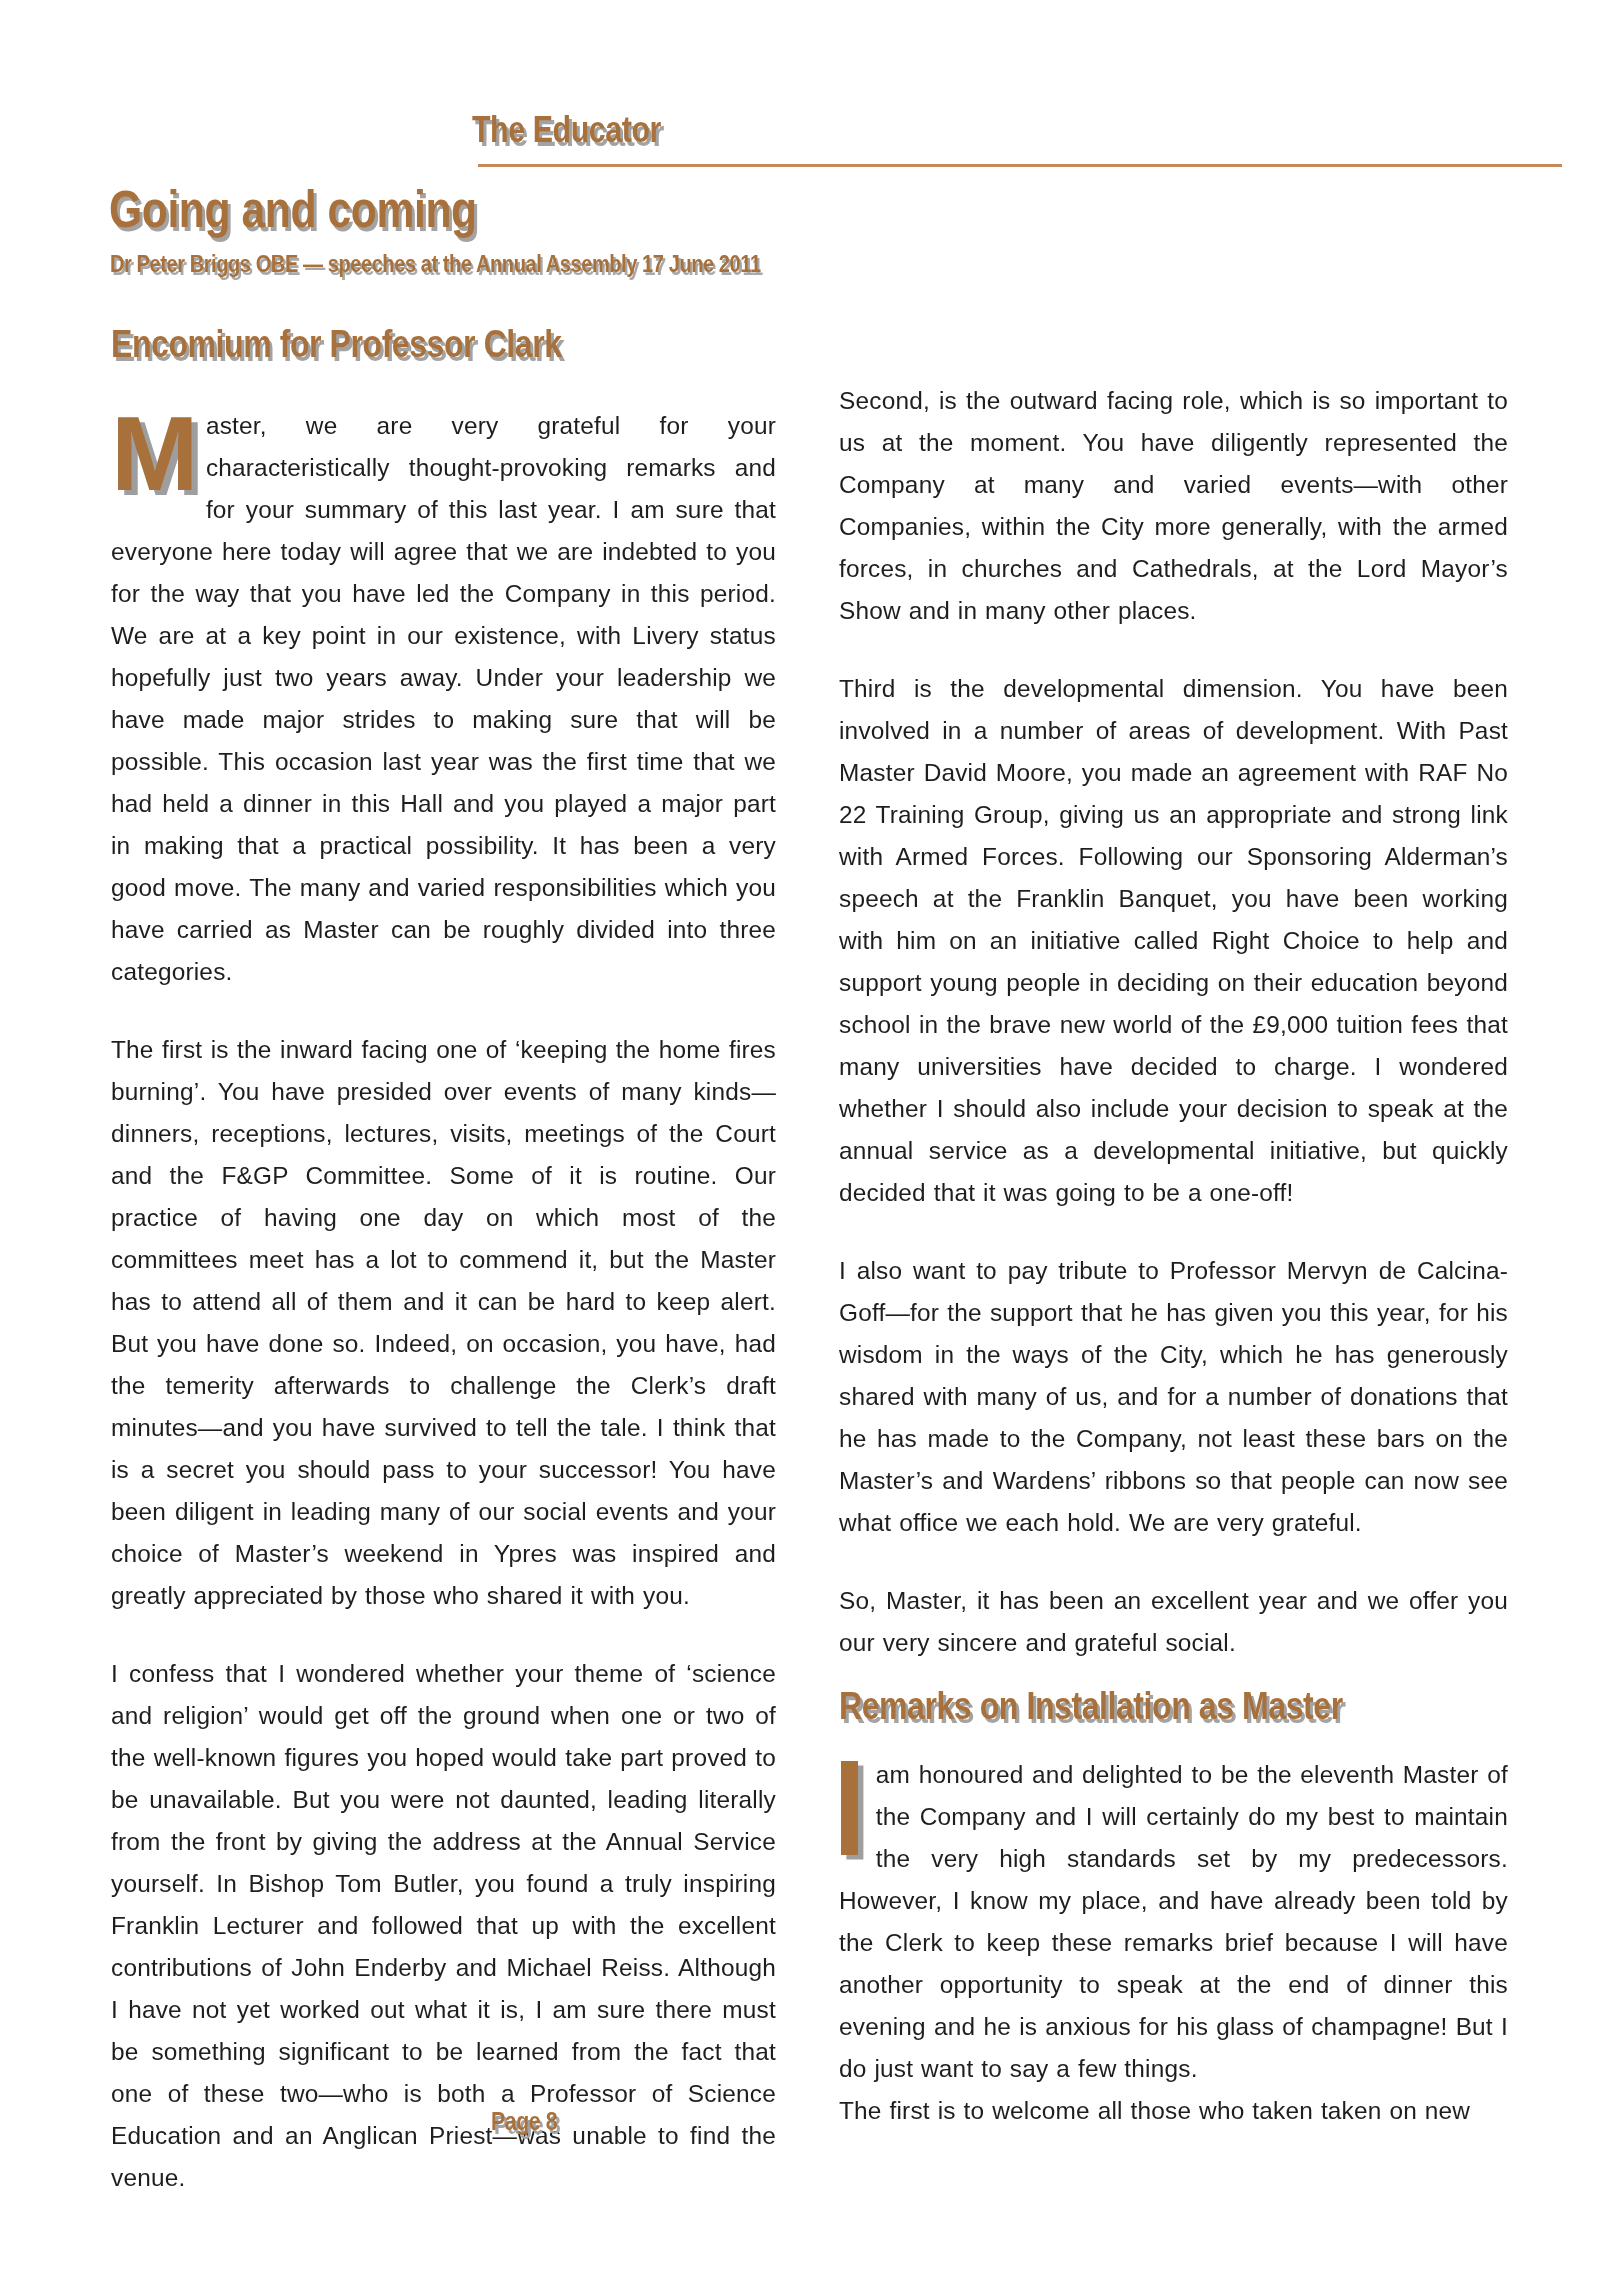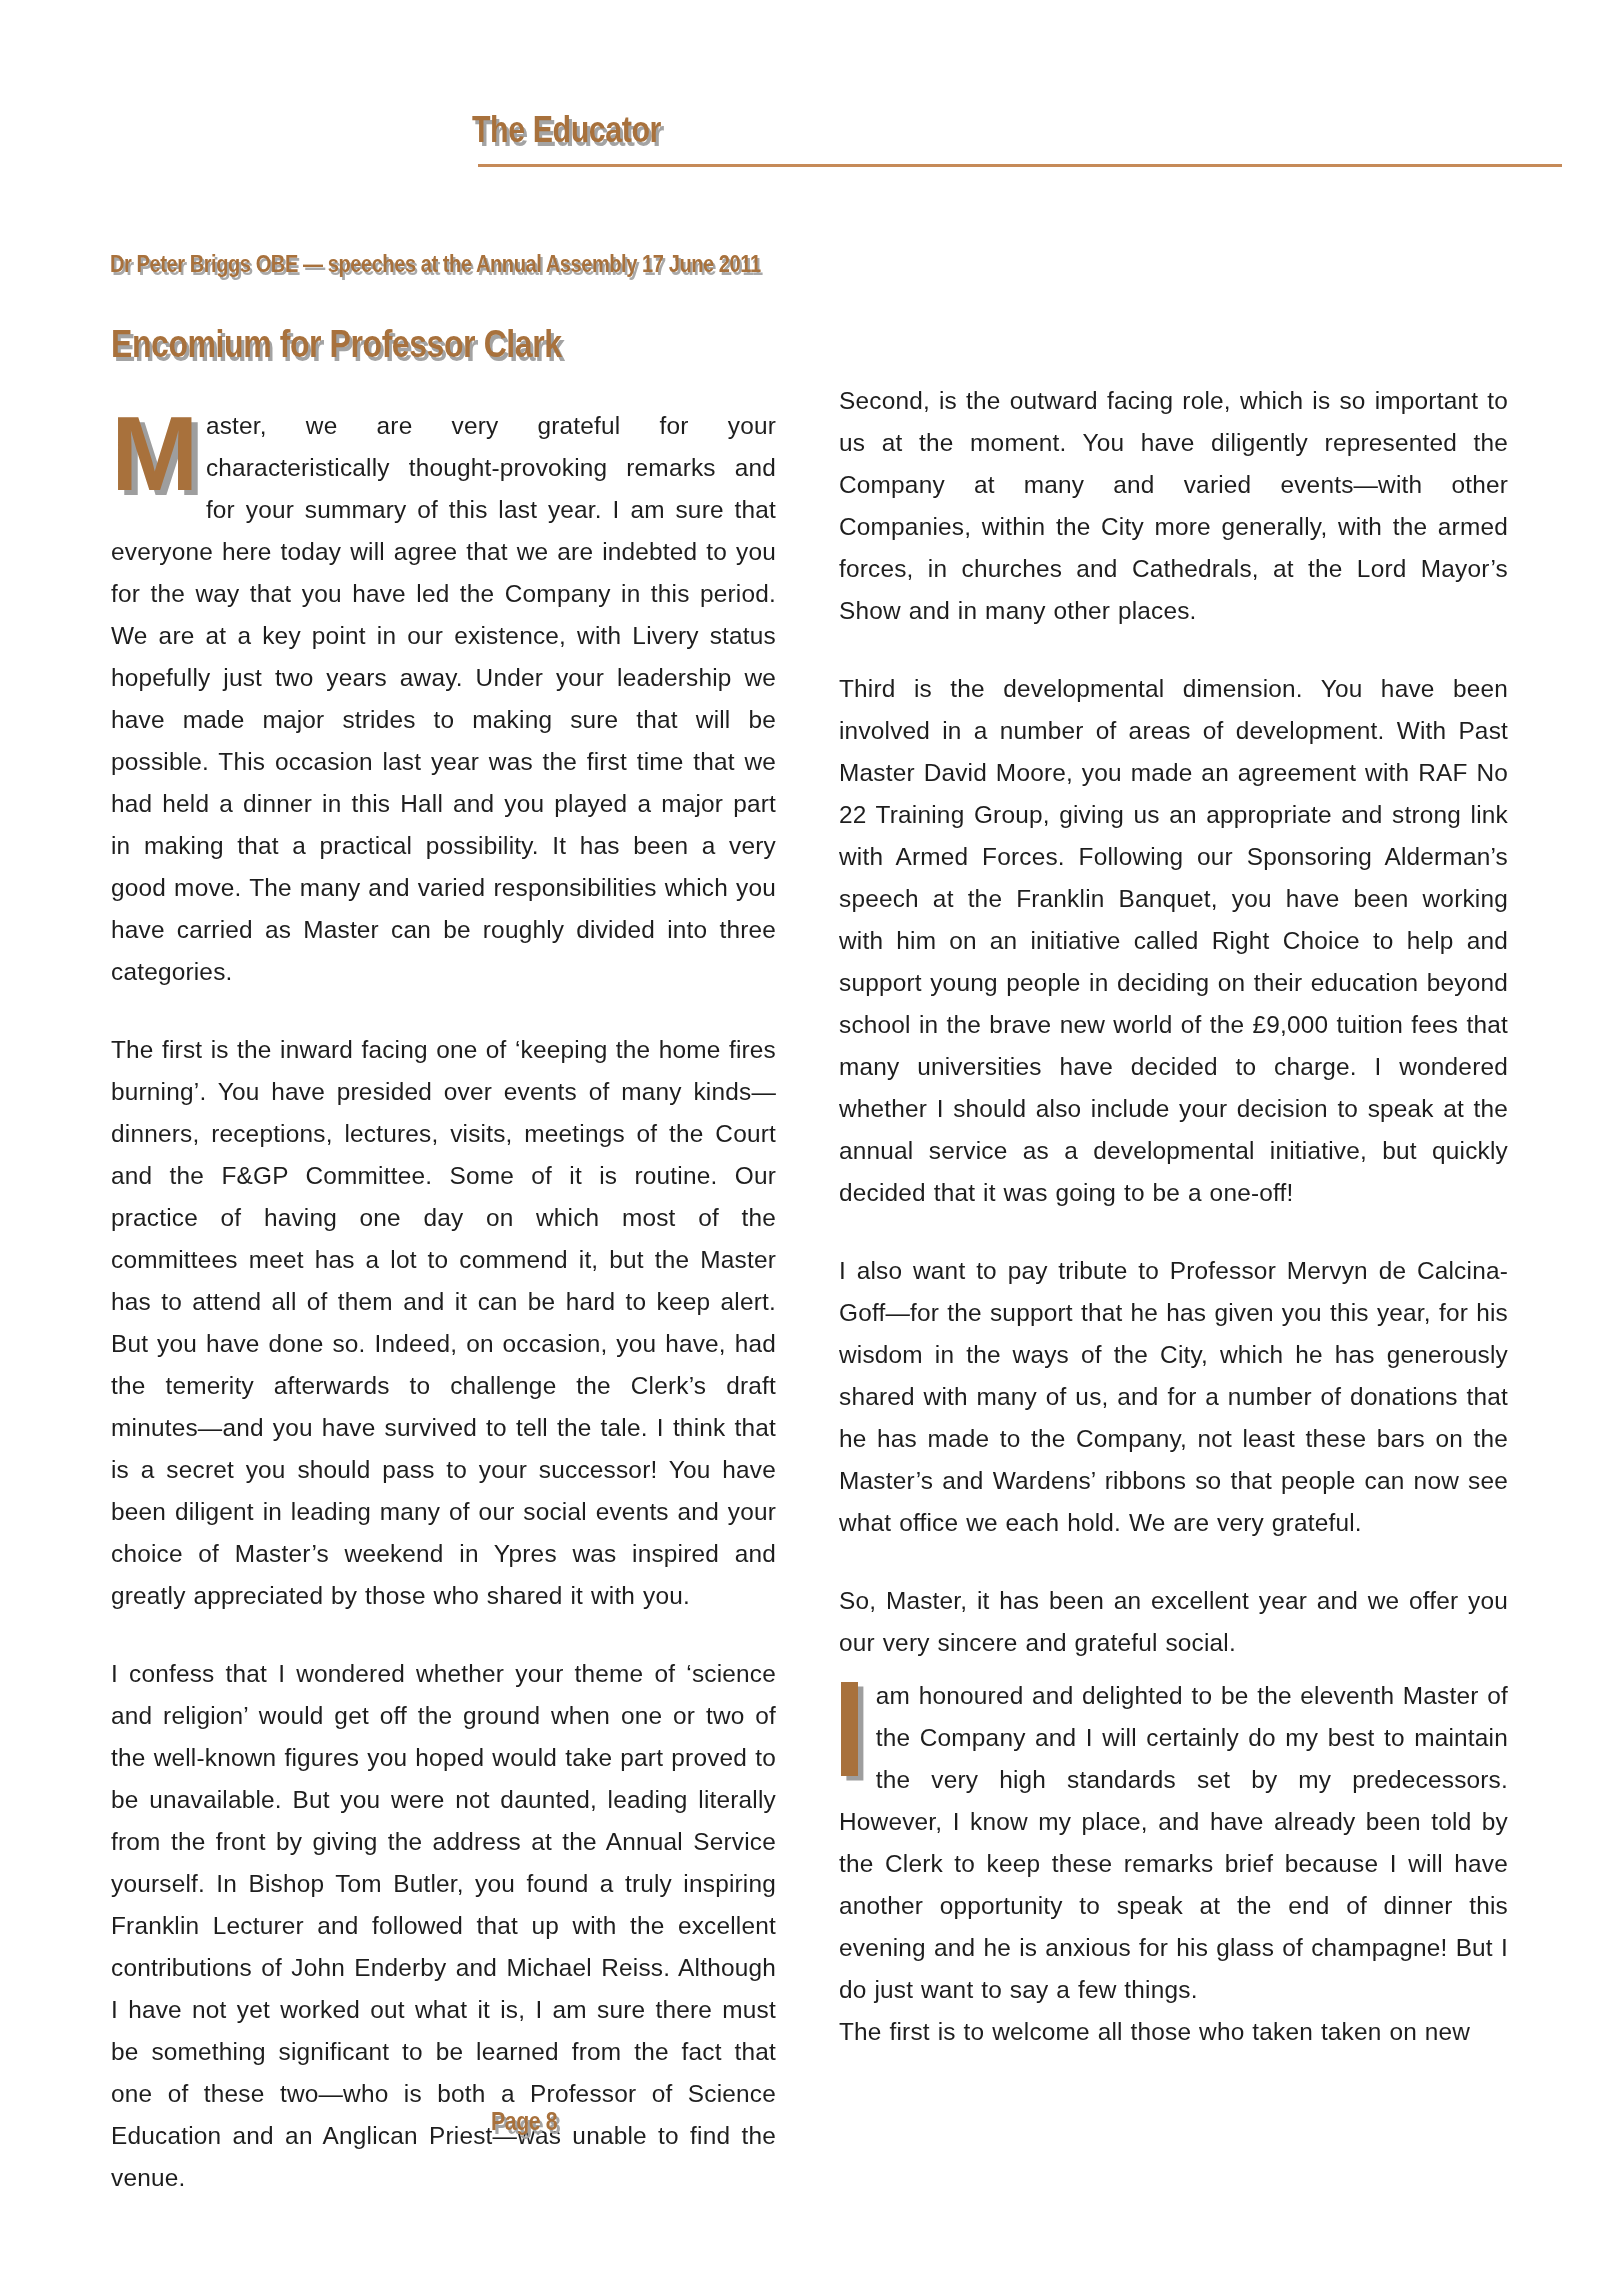--- a/index.html
+++ b/index.html
@@ -32,20 +32,21 @@
   .footer-page{position:absolute;left:491px;top:2106px;font-size:26px;}
 </style>
 </head>
 <body>
 
 <div class="page">
 
   <div class="masthead brown"><span class="cond">The Educator</span></div>
   <div class="rule"></div>
 
+  <div class="doc-title brown"><span class="cond">Going and coming</span></div>
   <div class="doc-subtitle brown"><span class="cond">Dr Peter Briggs OBE — speeches at the Annual Assembly 17 June 2011</span></div>
 
   <div class="columns">
 
     <div class="col-left">
       <h2 class="section brown"><span class="cond">Encomium for Professor Clark</span></h2>
 
       <p class="body">
         <span class="dropcap-m">M</span><span>aster, we are very grateful for your characteristically thought-provoking remarks and for your summary of this last year. I am sure that everyone here today will agree that we are indebted to you for the way that you have led the Company in this period. We are at a key point in our existence, with Livery status hopefully just two years away. Under your leadership we have made major strides to making sure that will be possible. This occasion last year was the first time that we had held a dinner in this Hall and you played a major part in making that a practical possibility. It has been a very good move. The many and varied responsibilities which you have carried as Master can be roughly divided into three categories.</span>
       </p>
@@ -57,20 +58,21 @@
 
     <div class="col-right">
       <p class="body"><span>Second, is the outward facing role, which is so important to us at the moment. You have diligently represented the Company at many and varied events—with other Companies, within the City more generally, with the armed forces, in churches and Cathedrals, at the Lord Mayor’s Show and in many other places.</span></p>
 
       <p class="body"><span>Third is the developmental dimension. You have been involved in a number of areas of development. With Past Master David Moore, you made an agreement with RAF No 22 Training Group, giving us an appropriate and strong link with Armed Forces. Following our Sponsoring Alderman’s speech at the Franklin Banquet, you have been working with him on an initiative called Right Choice to help and support young people in deciding on their education beyond school in the brave new world of the £9,000 tuition fees that many universities have decided to charge. I wondered whether I should also include your decision to speak at the annual service as a developmental initiative, but quickly decided that it was going to be a one-off!</span></p>
 
       <p class="body"><span>I also want to pay tribute to Professor Mervyn de Calcina-Goff—for the support that he has given you this year, for his wisdom in the ways of the City, which he has generously shared with many of us, and for a number of donations that he has made to the Company, not least these bars on the Master’s and Wardens’ ribbons so that people can now see what office we each hold. We are very grateful.</span></p>
 
       <p class="body tight"><span>So, Master, it has been an excellent year and we offer you our very sincere and grateful social.</span></p>
 
+      <h2 class="section-r brown"><span class="cond">Remarks on Installation as Master</span></h2>
 
       <p class="body nogap">
         <span class="dropcap-bar"></span><span>am honoured and delighted to be the eleventh Master of the Company and I will certainly do my best to maintain the very high standards set by my predecessors. However, I know my place, and have already been told by the Clerk to keep these remarks brief because I will have another opportunity to speak at the end of dinner this evening and he is anxious for his glass of champagne!  But I do just want to say a few things.</span>
       </p>
 
       <p class="body nogap"><span>The first is to welcome all those who taken taken on new</span></p>
     </div>
 
   </div>
 

